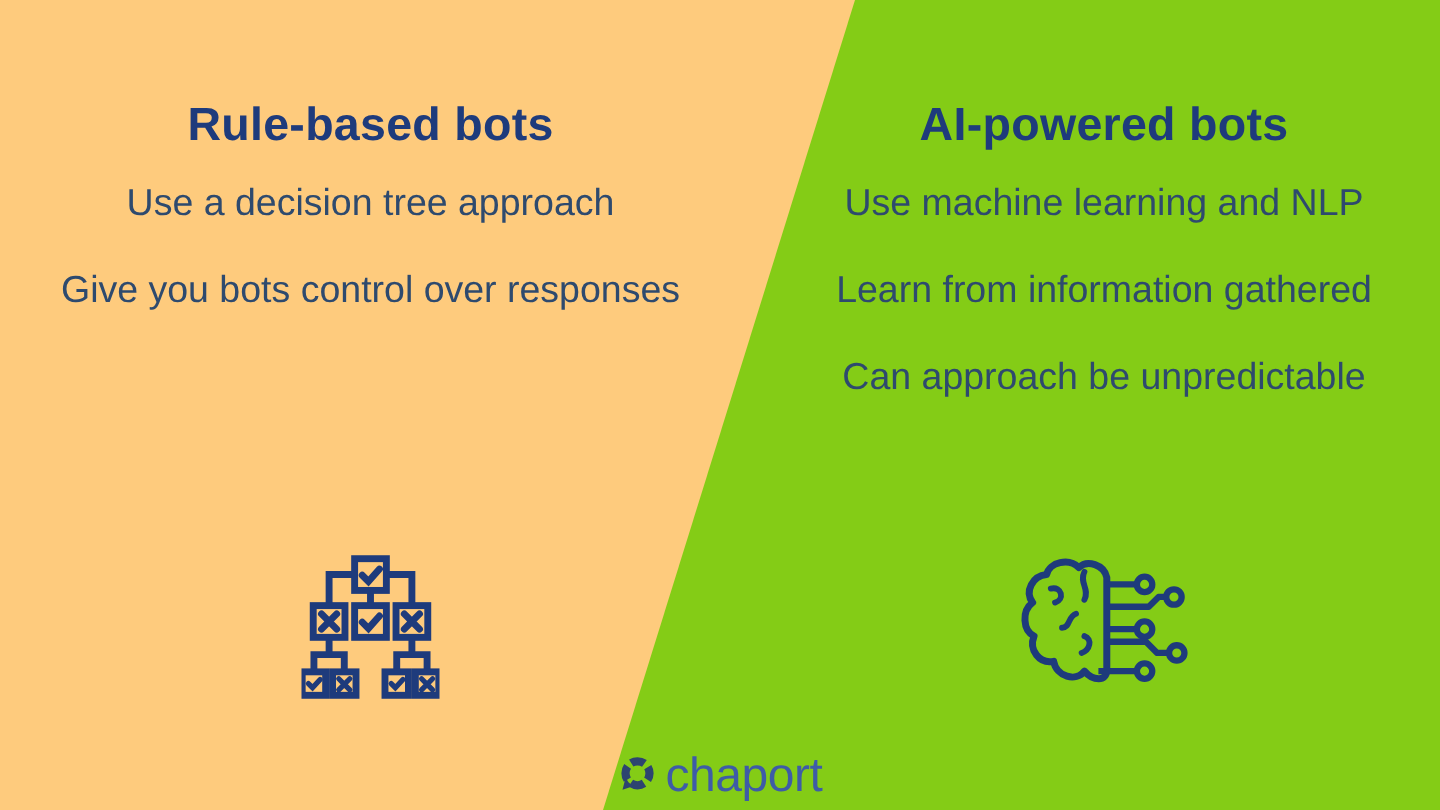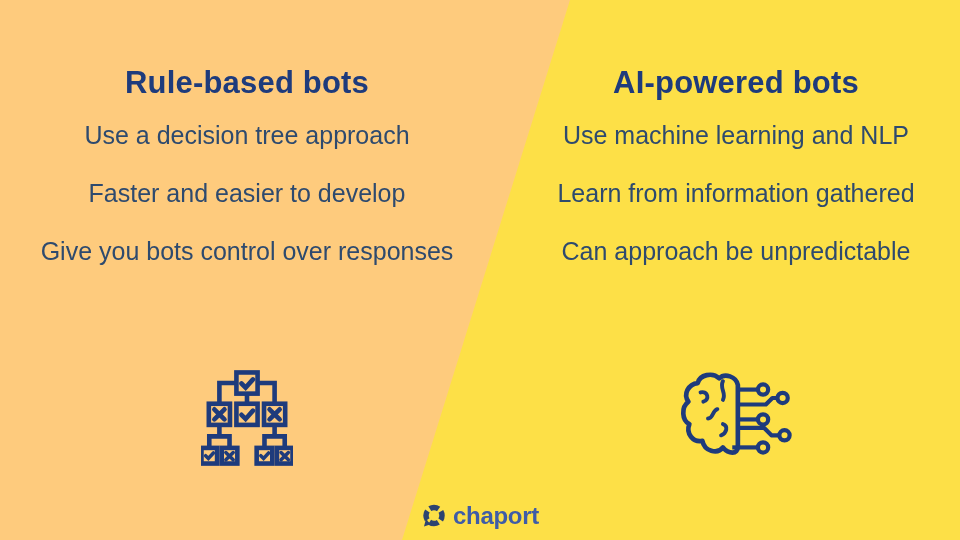--- a/index.html
+++ b/index.html
@@ -2,21 +2,21 @@
 <html><head>
 <meta charset="utf-8">
 <style>
   html, body { margin: 0; padding: 0; }
   body { font-family: "Liberation Sans", sans-serif; }
 
   .canvas {
     position: relative;
     width: 960px;
     height: 540px;
-    background: #fde047; 
+    background: #84cc16; 
     overflow: hidden;
   }
 
   .bg-left {
     position: absolute;
     inset: 0;
     background: #FECB7D; 
     clip-path: polygon(0 0, 59.375% 0, 41.875% 100%, 0 100%);
   }
 
@@ -64,38 +64,37 @@
   .footer {
     position: absolute;
     top: 503px;
     left: 0; right: 0;
     display: flex;
     align-items: center;
     justify-content: center;
     gap: 6px;
   }
   .brand-text {
-    font-size: 24px;
-    font-weight: 700;
+    font-size: 32px;
+    font-weight: 400;
     color: #3E5CA7;
     letter-spacing: -0.3px;
     line-height: 26px;
   }
 </style>
 </head>
 <body>
 
 <div class="canvas">
   <div class="bg-left"></div>
 
   <section class="col col-left">
     <h1 class="col-title">Rule-based bots</h1>
     <div class="items">
       <div class="item">Use a decision tree approach</div>
-      <div class="item">Faster and easier to develop</div>
       <div class="item">Give you bots control over responses</div>
     </div>
     <div class="icon-wrap">
       <svg width="92" height="96" viewBox="0 0 100 104" fill="none" stroke="#1E3B7C" stroke-width="5">
 
         <path d="M38.5,14 H20 V36.5 M61.5,14 H80 V36.5 M50,25.5 V36.5"></path>
         <path d="M20,59.5 V72 M9,84.5 V72 H31 V84.5"></path>
         <path d="M80,59.5 V72 M69,84.5 V72 H91 V84.5"></path>
 
         <rect x="38.5" y="2.5" width="23" height="23"></rect>

